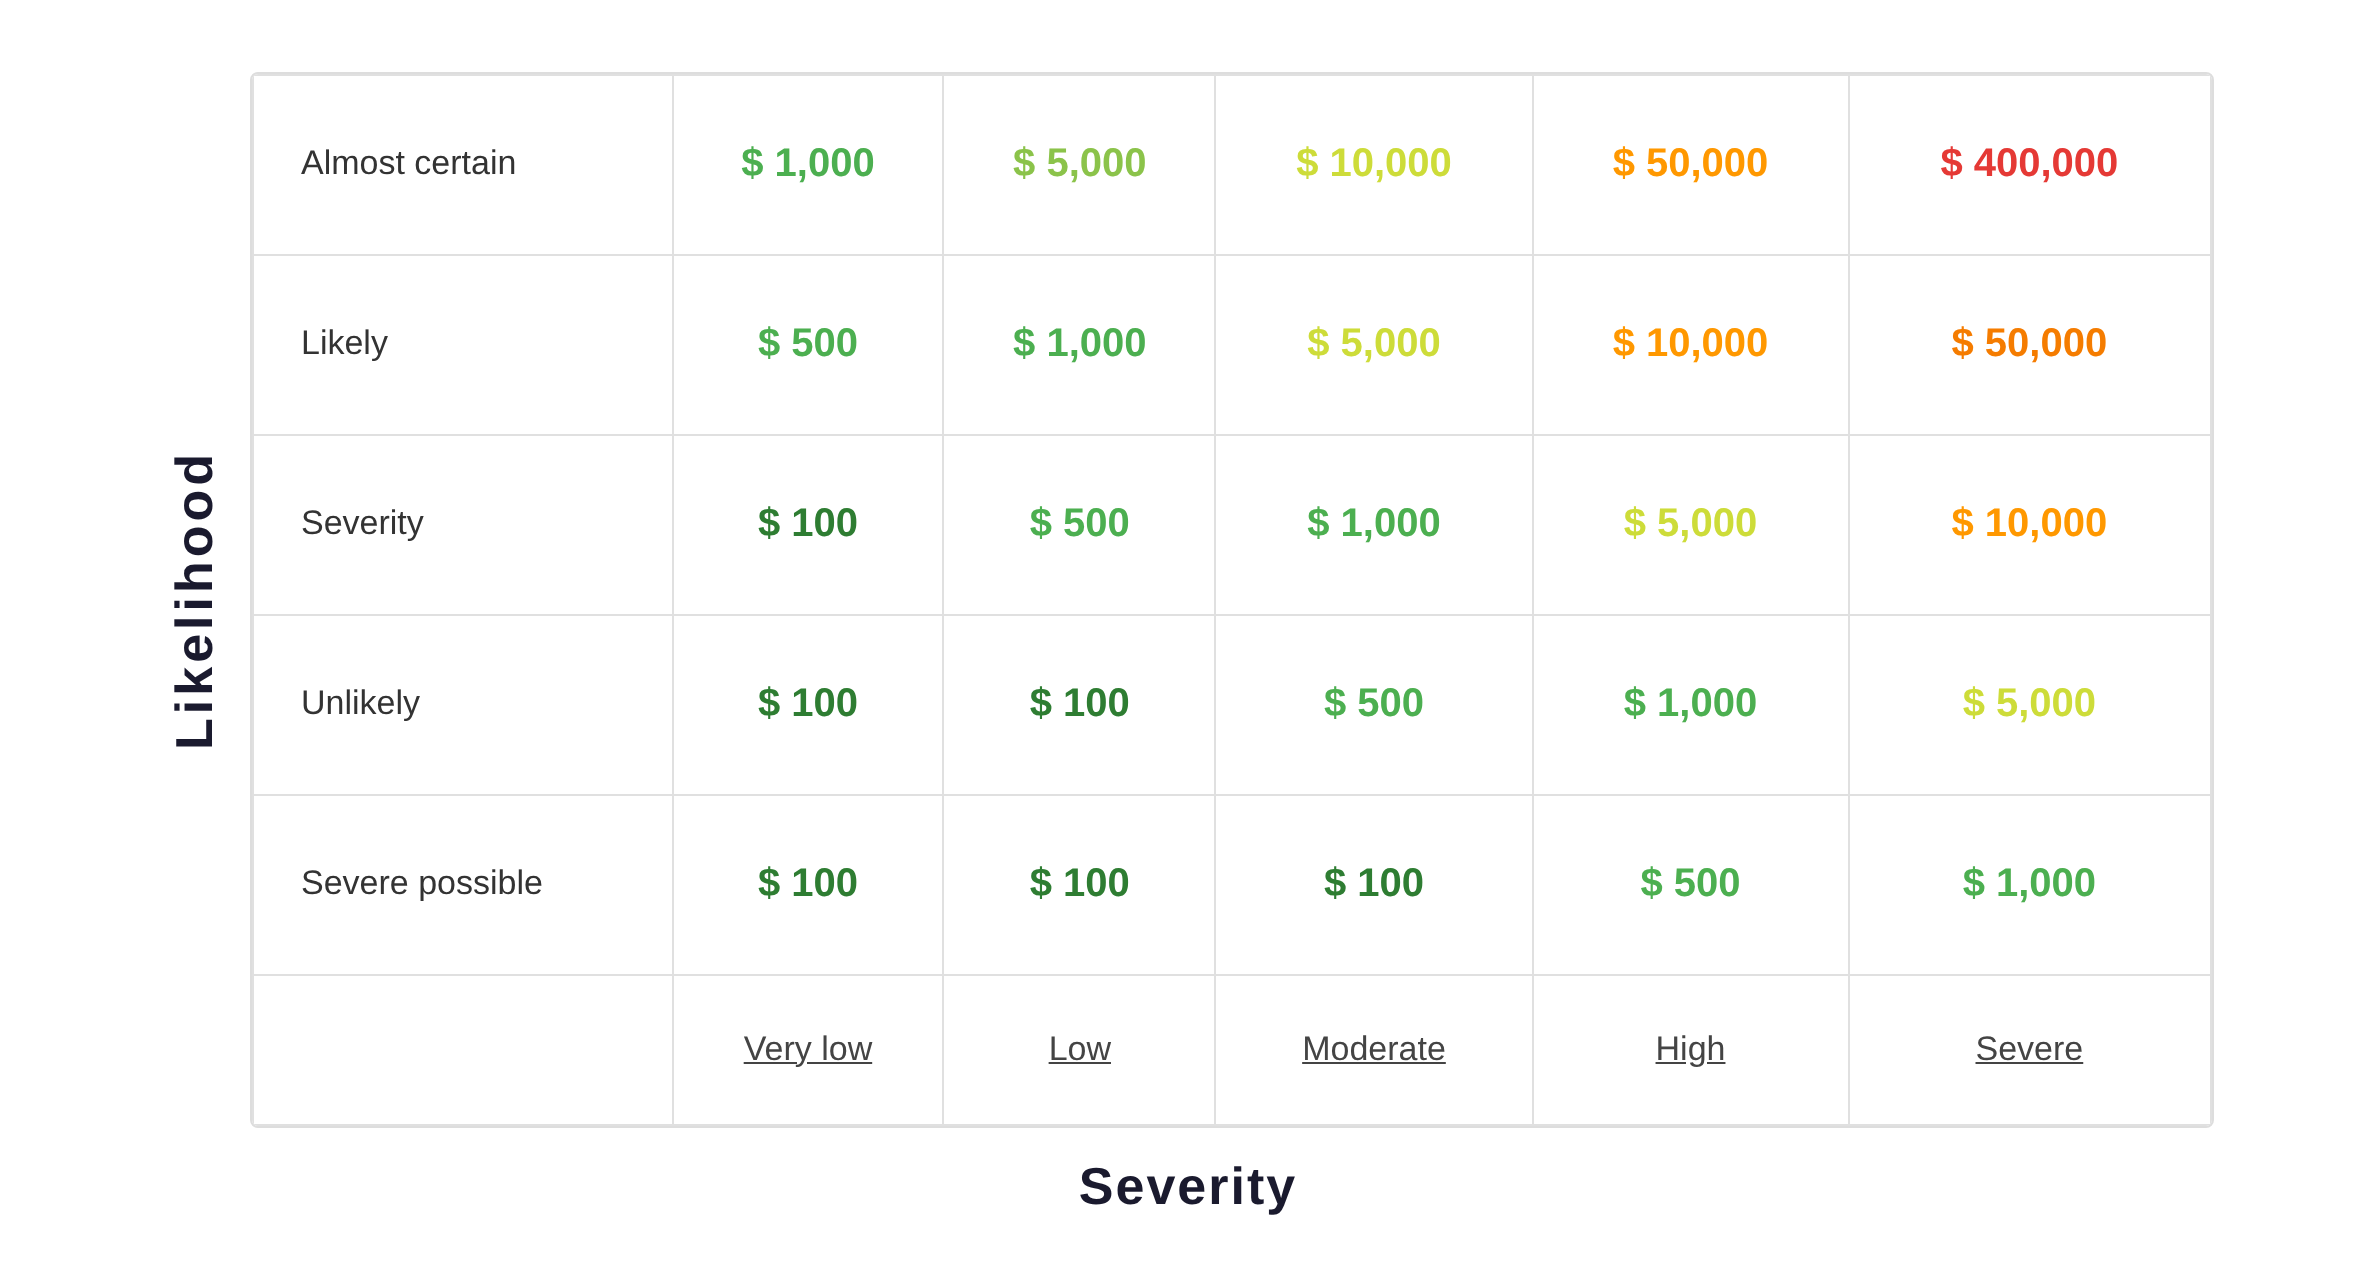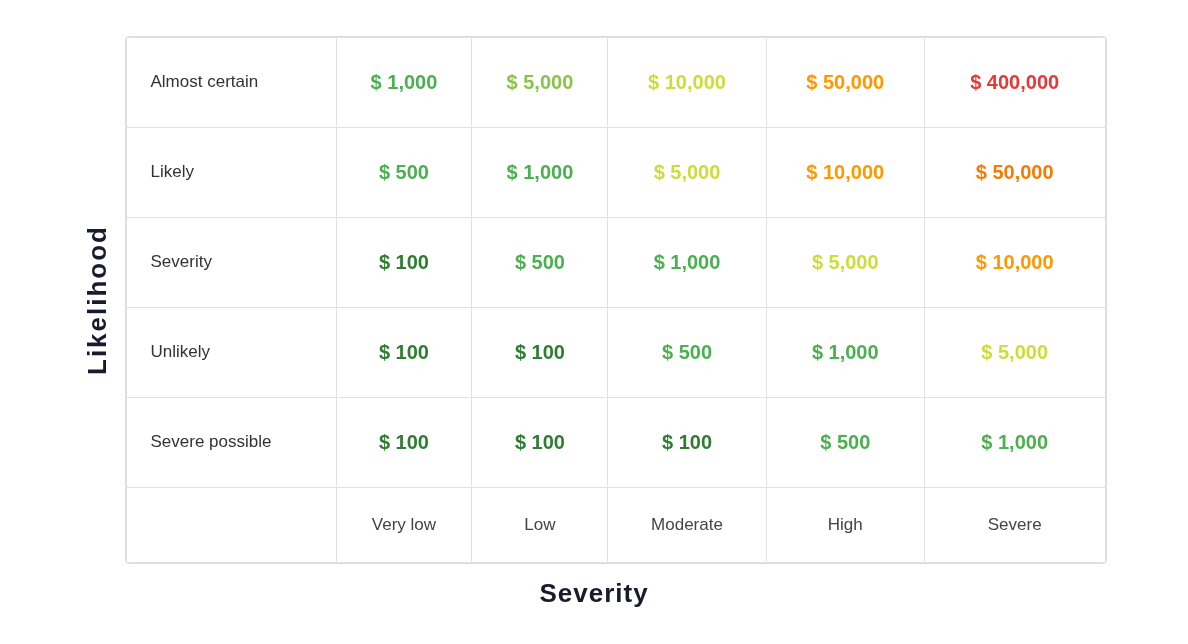--- a/index.html
+++ b/index.html
@@ -67,20 +67,21 @@
     .data-cell {
       font-size: 20px;
       font-weight: 700;
     }
 
     .label-row td {
       height: 75px;
       font-size: 17px;
       color: #444;
       font-weight: 400;
+      text-decoration: underline;
     }
 
     .label-row td:first-child {
       border: 1px solid #e0e0e0;
     }
 
     .x-axis-label {
       font-size: 26px;
       font-weight: 600;
       color: #1a1a2e;

